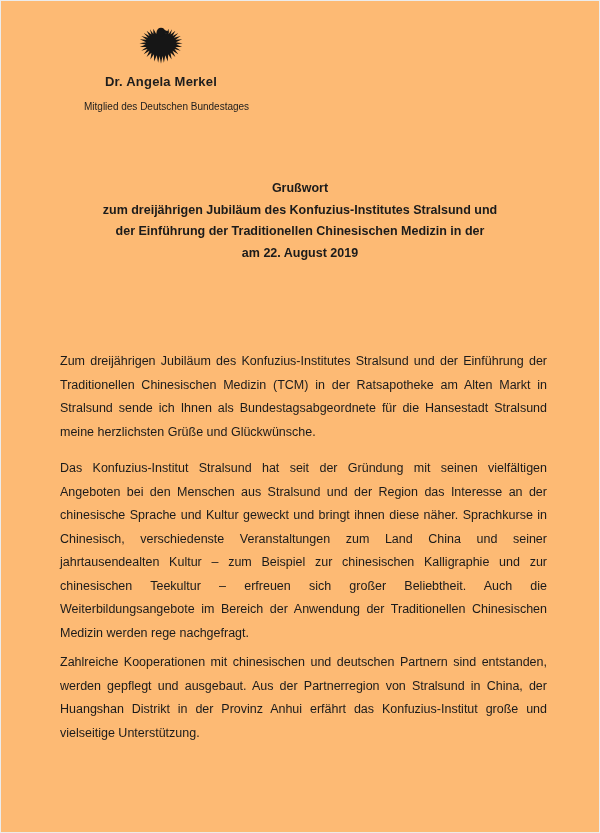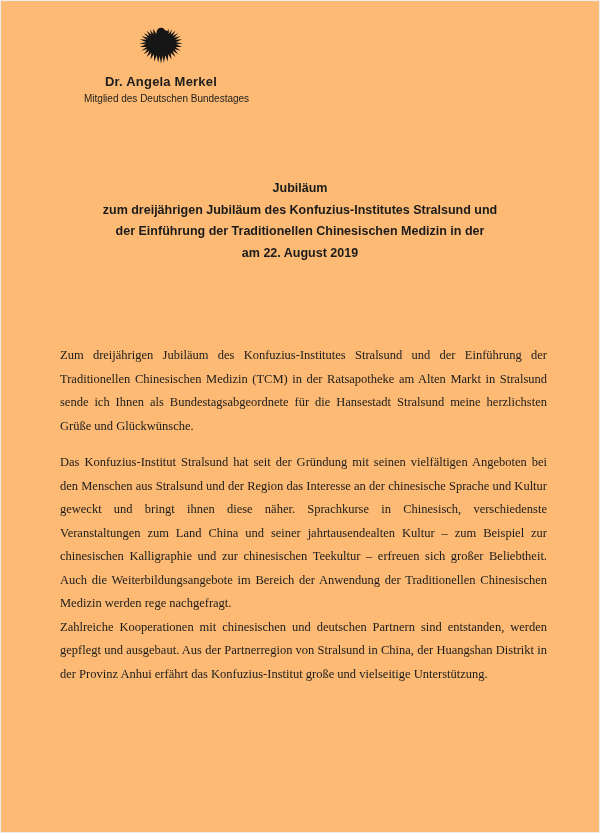--- a/index.html
+++ b/index.html
@@ -32,21 +32,21 @@
     margin: 0 auto 5px auto;
   }
   .member-name {
     font-size: 13px;
     font-weight: bold;
     letter-spacing: 0.2px;
     white-space: nowrap;
   }
   .member-role {
     font-size: 10px;
-    margin-top: 4px;
+    margin-top: 12px;
     white-space: nowrap;
   }
   .title-block {
     position: absolute;
     top: 178px;
     left: 48px;
     right: 48px;
     text-align: center;
     font-weight: bold;
     font-size: 12.5px;
@@ -57,22 +57,21 @@
     position: absolute;
     top: 344px;
     left: 60px;
     width: 487px;
     font-size: 12.5px;
     line-height: 23.5px;
     text-align: justify;
     color: #1b1b1b;
   }
   .para {
-    margin: 0 0 13px 0;
-    font-family: Liberation Serif, serif;
+    margin: 6px 0 13px 0;
   }
   .para.joined {
     margin-bottom: 0;
   }
 </style>
 </head>
 <body>
 
 <div class="page">
 
@@ -82,21 +81,21 @@
         L46 20 L42 10 L40 20 L34 9 L34 20 L27 10 L30 21 L20 13 L26 24 L14 18 L23 28 L9 24 L20 32 L6 31 L19 37 L5 39 L18 42 L6 47 L20 47 L9 55 L22 51 L14 62 L26 55 L20 68 L30 59 L28 73 L35 62 L36 77 L41 64 L44 80 L47 66 L50 82
         L53 66 L56 80 L59 64 L64 77 L65 62 L72 73 L70 59 L80 68 L74 55 L86 62 L78 51 L91 55 L80 47 L94 47 L82 42 L95 39 L81 37 L94 31 L80 32 L91 24 L77 28 L86 18 L74 24 L80 13 L70 21 L73 10 L66 20 L66 9 L60 20 L58 10 L54 20 Z"></path>
       <ellipse cx="50" cy="16" rx="8" ry="9" fill="#161616"></ellipse>
       <path d="M56 11 L68 16 L56 21 Z" fill="#161616"></path>
     </svg>
     <div class="member-name">Dr. Angela Merkel</div>
     <div class="member-role">Mitglied des Deutschen Bundestages</div>
   </div>
 
   <div class="title-block">
-    <div>Jubiläum</div>
+    <div>Grußwort</div>
     <div>zum dreijährigen Jubiläum des Konfuzius-Institutes Stralsund und</div>
     <div>der Einführung der Traditionellen Chinesischen Medizin in der</div>
     <div>am 22. August 2019</div>
   </div>
 
   <div class="letter-body">
     <p class="para">Zum dreijährigen Jubiläum des Konfuzius-Institutes Stralsund und der Einführung der Traditionellen Chinesischen Medizin (TCM) in der Ratsapotheke am Alten Markt in Stralsund sende ich Ihnen als Bundestagsabgeordnete für die Hansestadt Stralsund meine herzlichsten Grüße und Glückwünsche.</p>
     <p class="para joined">Das Konfuzius-Institut Stralsund hat seit der Gründung mit seinen vielfältigen Angeboten bei den Menschen aus Stralsund und der Region das Interesse an der chinesische Sprache und Kultur geweckt und bringt ihnen diese näher. Sprachkurse in Chinesisch, verschiedenste Veranstaltungen zum Land China und seiner jahrtausendealten Kultur – zum Beispiel zur chinesischen Kalligraphie und zur chinesischen Teekultur – erfreuen sich großer Beliebtheit. Auch die Weiterbildungsangebote im Bereich der Anwendung der Traditionellen Chinesischen Medizin werden rege nachgefragt.</p>
     <p class="para joined">Zahlreiche Kooperationen mit chinesischen und deutschen Partnern sind entstanden, werden gepflegt und ausgebaut. Aus der Partnerregion von Stralsund in China, der Huangshan Distrikt in der Provinz Anhui erfährt das Konfuzius-Institut große und vielseitige Unterstützung.</p>
   </div>

